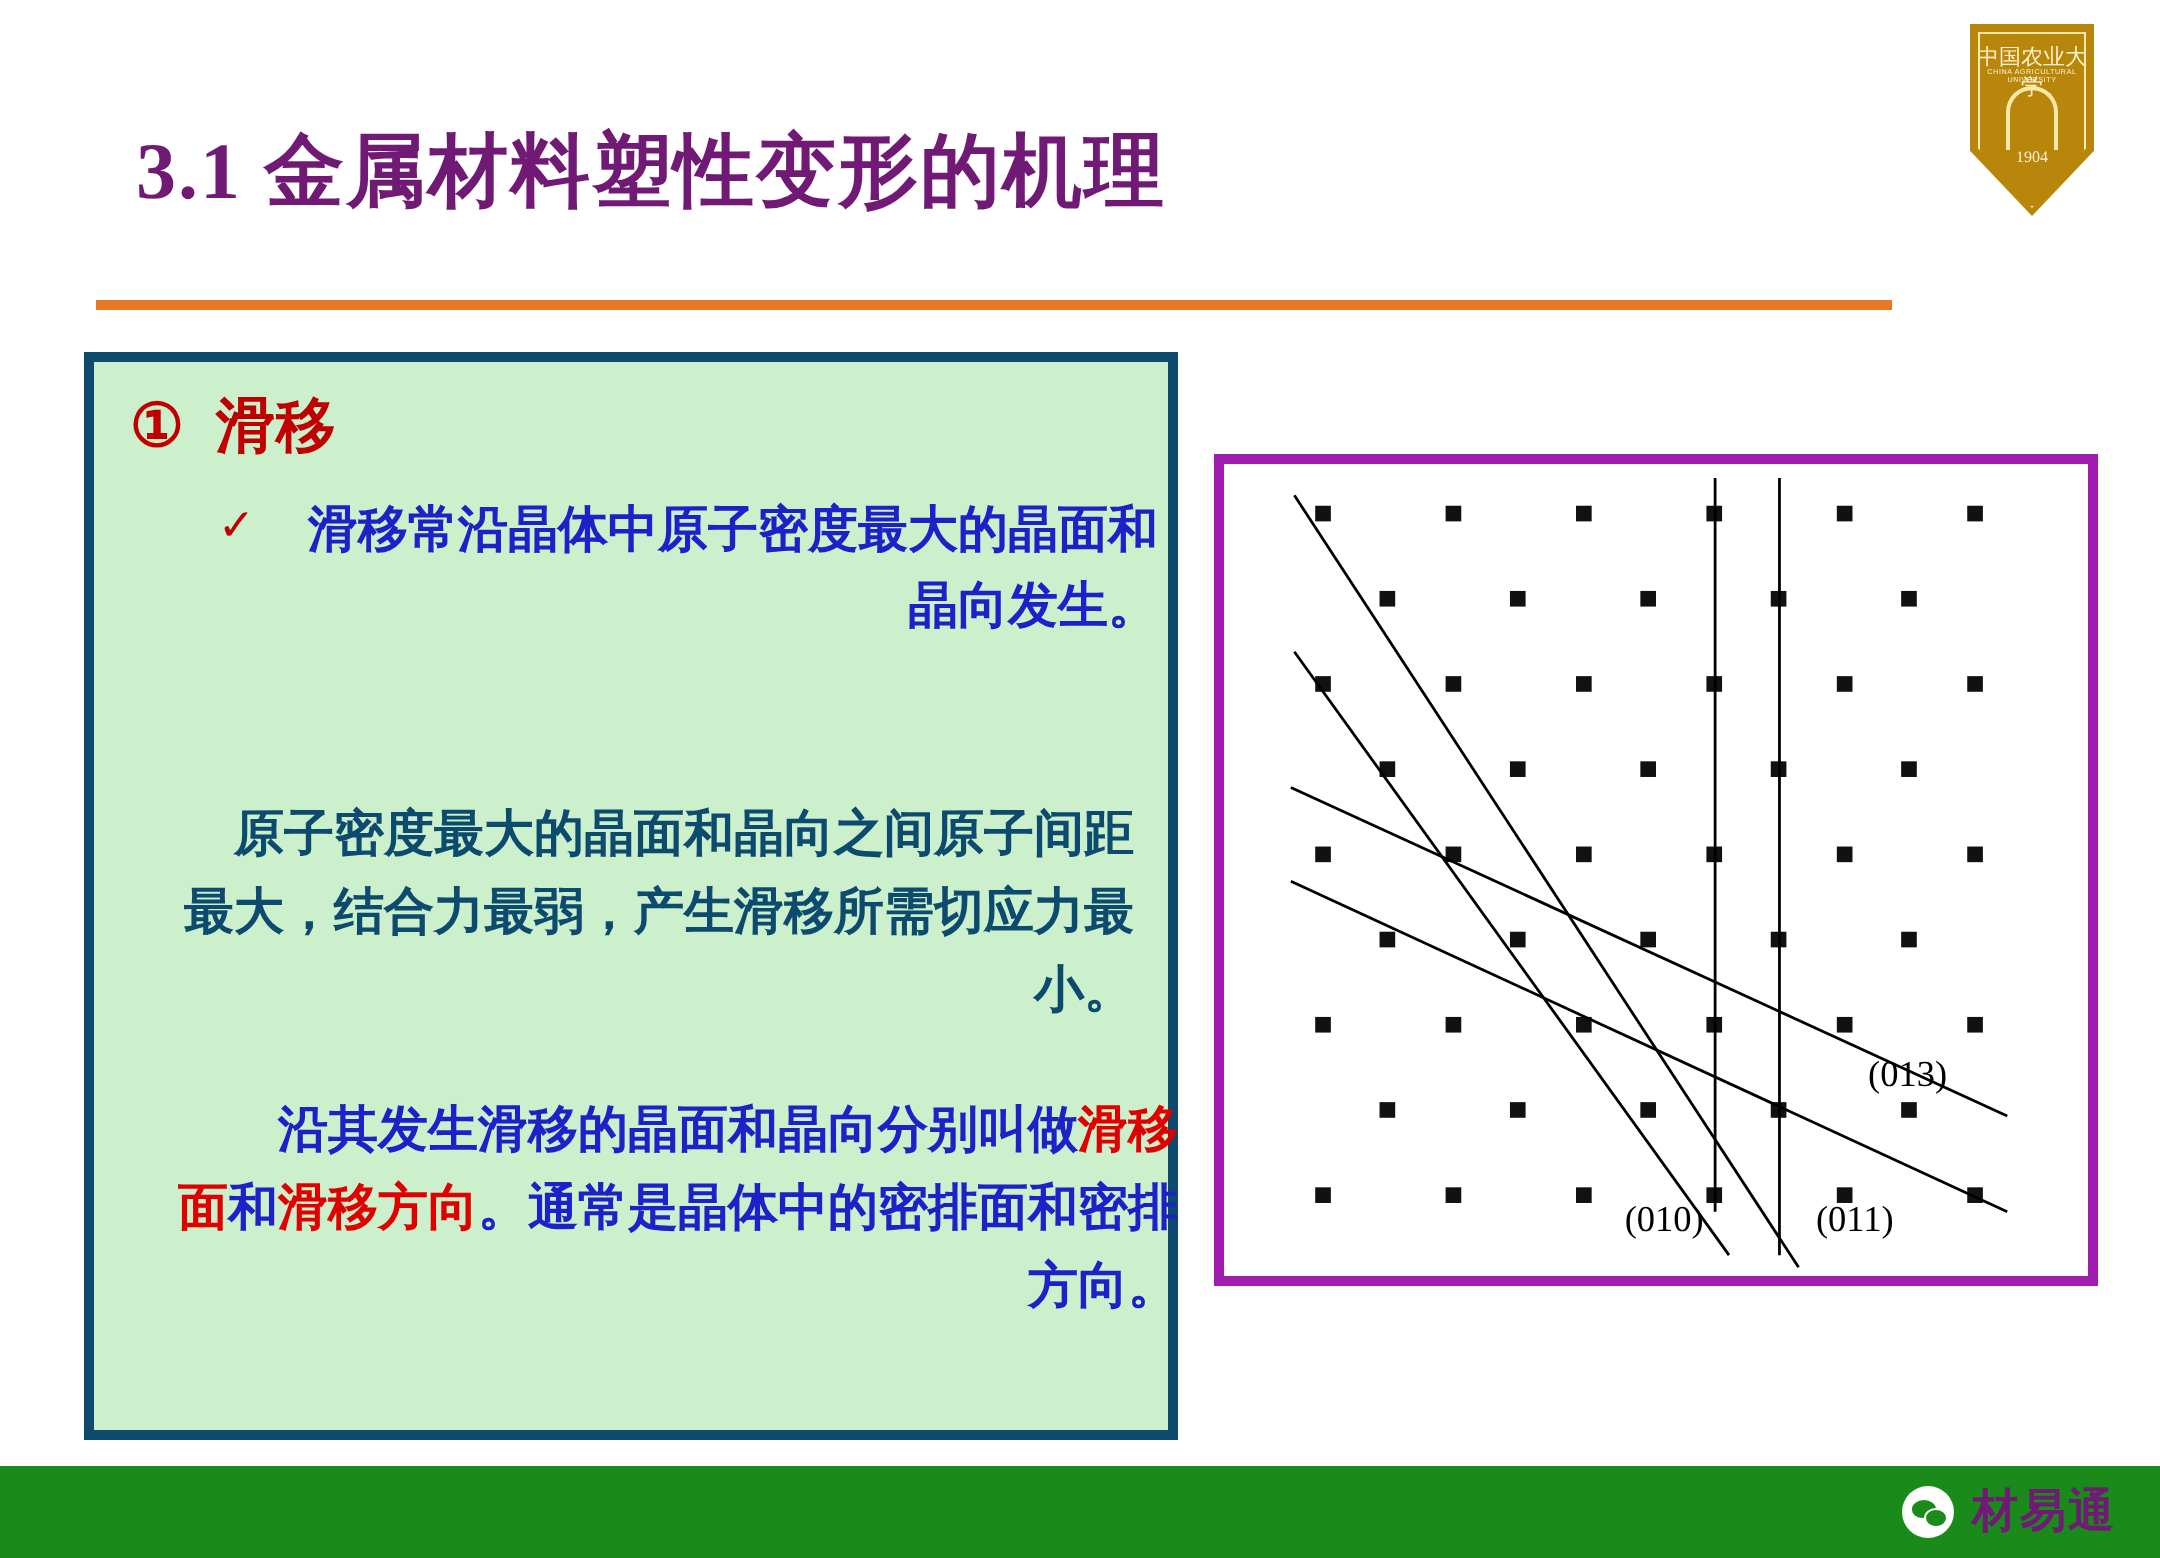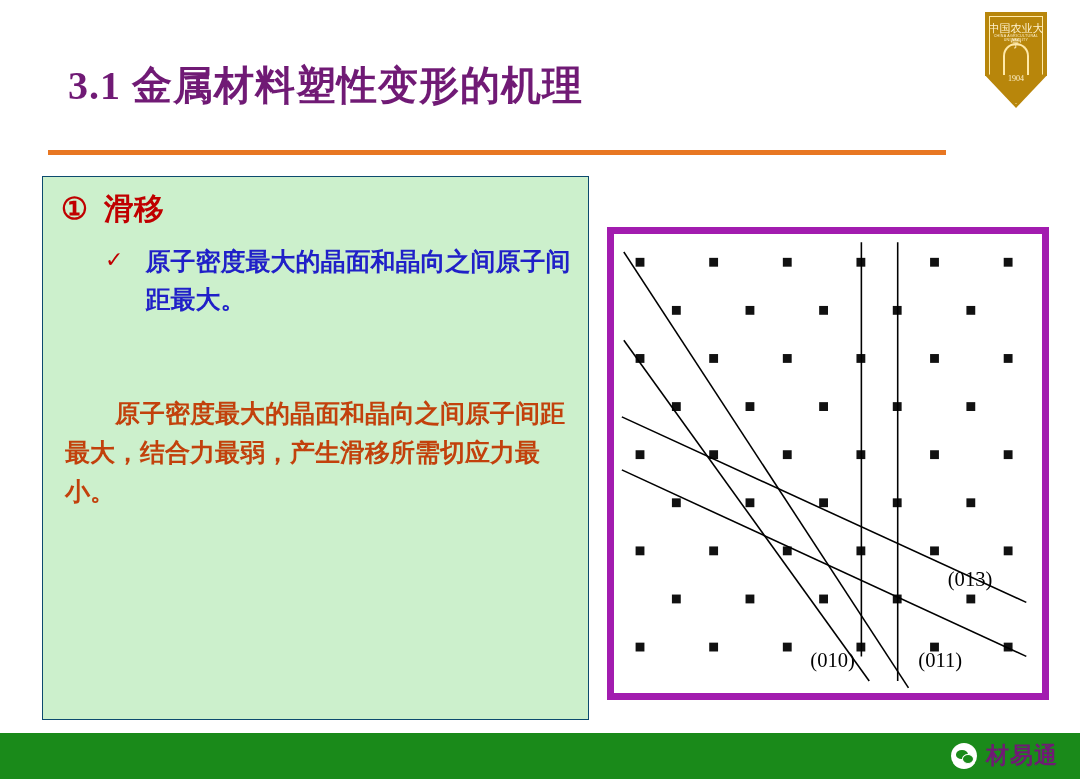--- a/index.html
+++ b/index.html
@@ -100,21 +100,22 @@
   }
 
   
   #text-panel {
     position: absolute;
     left: 42px;
     top: 176px;
     width: 547px;
     height: 544px;
     background: #CCF0CC;
-    border: 1px solid #0c4a6e;
+    border: 5px solid #0c4a6e;
+    text-align: right;
   }
 
   #bullet-heading {
     position: absolute;
     left: 18px;
     top: 12px;
     font-size: 30px;
     font-weight: bold;
     color: #C00000;
     font-family: "Liberation Serif", serif;
@@ -141,24 +142,24 @@
   #check-row .check-text {
     color: #2020C8;
     font-size: 25px;
     font-weight: bold;
     line-height: 1.5;
     font-family: "Liberation Serif", serif;
   }
 
   #para-purple {
     position: absolute;
-    left: 22px;
+    left: 8px;
     top: 218px;
     width: 512px;
-    color: #c2410c;
+    color: #0c4a6e;
     font-size: 25px;
     font-weight: bold;
     line-height: 1.55;
     text-indent: 2em;
     font-family: "Liberation Serif", serif;
   }
 
   #para-blue {
     position: absolute;
     left: 22px;
@@ -172,23 +173,23 @@
     font-family: "Liberation Serif", serif;
   }
   #para-blue .hl { color: #E00000; }
 
   
   #figure-panel {
     position: absolute;
     left: 607px;
     top: 227px;
     width: 442px;
-    height: 473px;
+    height: 416px;
     background: #ffffff;
-    border: 7px solid #a21caf;
+    border: 5px solid #a21caf;
   }
   #figure-svg { display: block; width: 100%; height: 100%; }
 
   
   #footer-bar {
     position: absolute;
     left: 0;
     bottom: 0;
     width: 1080px;
     height: 46px;
@@ -249,25 +250,28 @@
 </div>
 
 <div id="text-panel">
 
   <div id="bullet-heading">
     <span class="circled">①</span><span>滑移</span>
   </div>
 
   <div id="check-row">
     <span class="check">✓</span>
-    <span class="check-text">原子密度最大的晶面和晶向之间原子间距最大。</span>
+    <span class="check-text">滑移常沿晶体中原子密度最大的晶面和晶向发生。</span>
   </div>
 
   <div id="para-purple">原子密度最大的晶面和晶向之间原子间距最大，结合力最弱，产生滑移所需切应力最小。</div>
 
+  <div id="para-blue">
+    <span>沿其发生滑移的晶面和晶向分别叫做</span><span class="hl">滑移面</span><span>和</span><span class="hl">滑移方向</span><span>。通常是晶体中的密排面和密排方向。</span>
+  </div>
 </div>
 
 <div id="figure-panel">
   <svg id="figure-svg" viewBox="0 0 436 467" xmlns="http://www.w3.org/2000/svg">
     <g fill="#111111">
 
       <rect x="22" y="24" width="9" height="9"></rect>
       <rect x="97" y="24" width="9" height="9"></rect>
       <rect x="172" y="24" width="9" height="9"></rect>
       <rect x="247" y="24" width="9" height="9"></rect>

